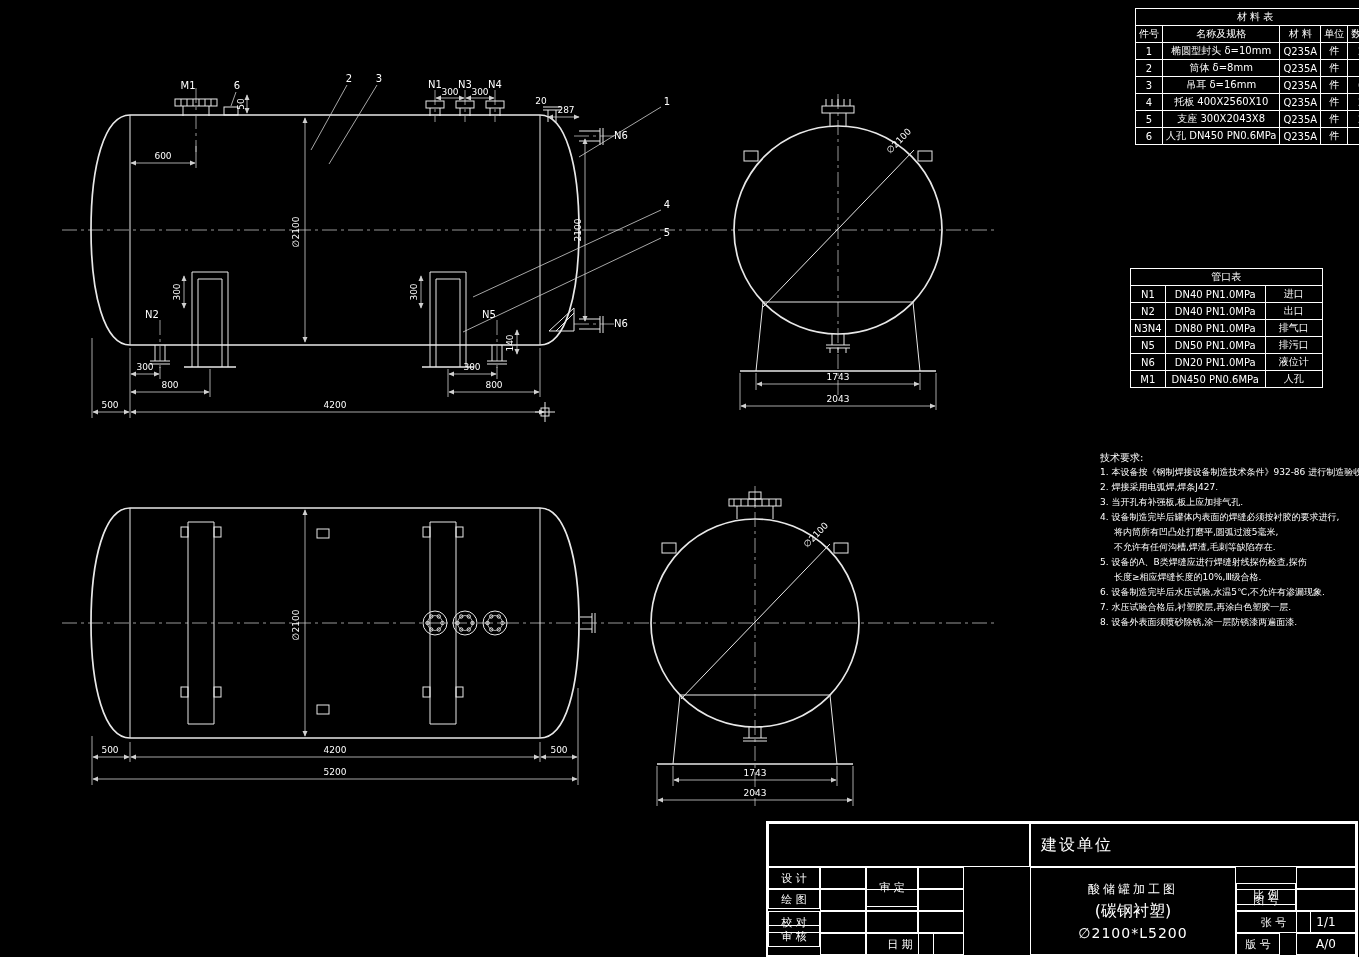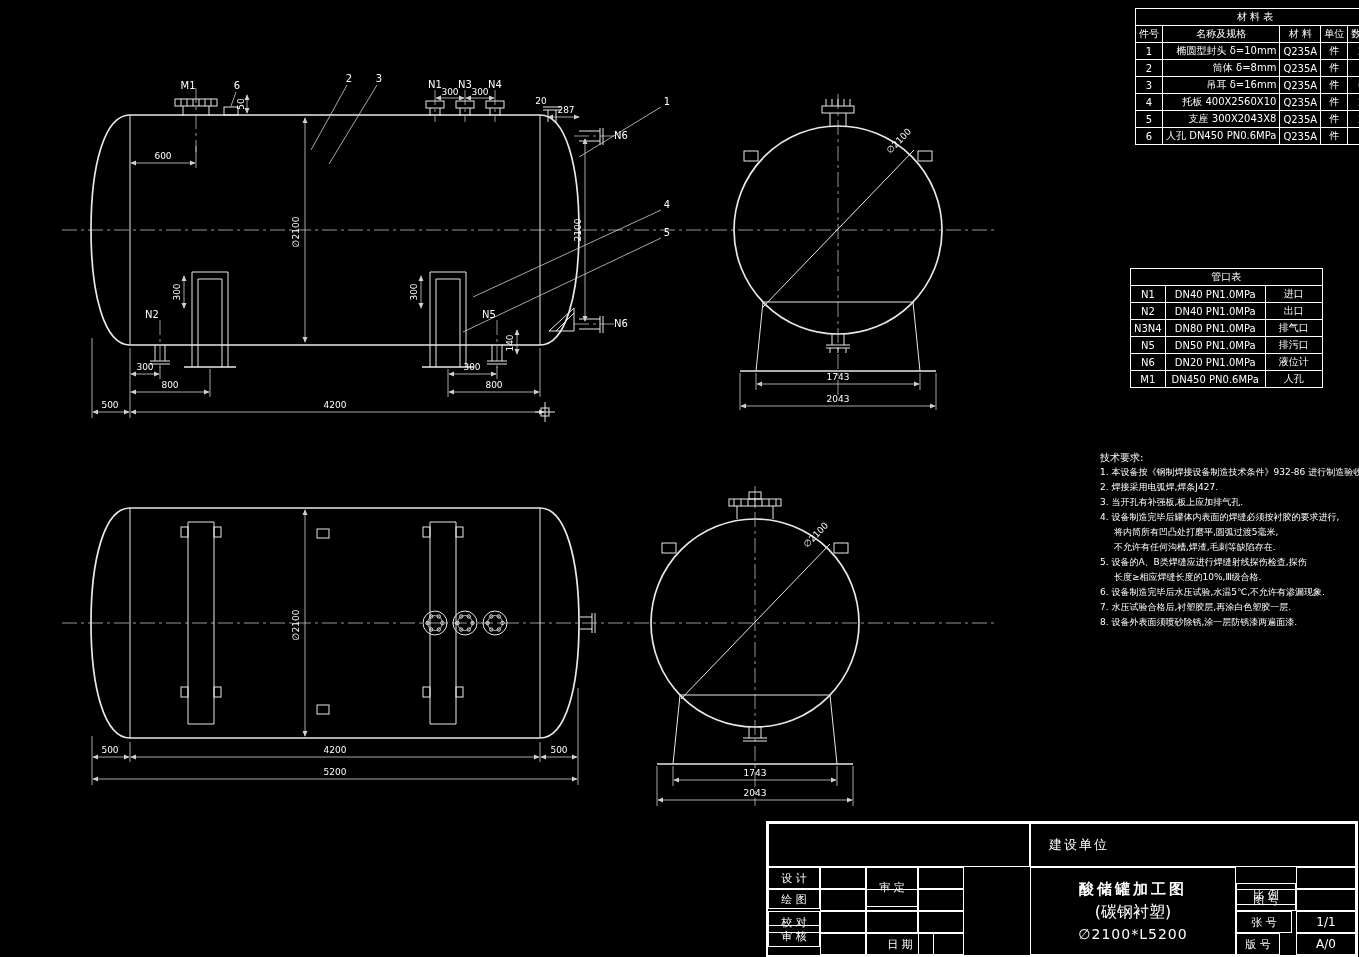--- a/index.html
+++ b/index.html
@@ -14,35 +14,35 @@
   .dm{stroke:#d0d0d0;stroke-width:.8;fill:none;}
   text{fill:#fff;font-family:"DejaVu Sans",sans-serif;}
   .dt{font-size:9px;text-anchor:middle;}
   .tg{font-size:10px;text-anchor:middle;}
 
   
   table.tbl{position:absolute;border-collapse:collapse;color:#fff;text-align:center;}
   .tbl td{border:1px solid #fff;padding:0 3px;height:16px;font-size:10px;white-space:nowrap;}
   .tbl .t-title{height:16px;}
   .mat{left:1135px;top:8px;}
-  .mat td.nm{text-align:right;}
+  .mat td.nm{text-align:center;}
   .noz{left:1130px;top:268px;}
 
   
   .notes{position:absolute;left:1100px;top:450px;font-size:9px;line-height:15px;white-space:nowrap;}
   .notes .nt-title{font-size:10px;}
   .notes .indent{padding-left:14px;}
 
   
   .tb{position:absolute;left:766px;top:821px;width:588px;height:132px;border:2px solid #fff;}
   .tb .cell{position:absolute;border:1px solid #fff;box-sizing:border-box;display:flex;
             align-items:center;justify-content:center;font-size:11px;}
-  .tb .owner{justify-content:flex-start;padding-left:18px;font-size:13px;letter-spacing:2px;}
+  .tb .owner{justify-content:flex-start;padding-left:10px;font-size:16px;letter-spacing:2px;}
   .tb .namecell{flex-direction:column;gap:3px;}
-  .tb .n1{font-size:15px;font-weight:bold;letter-spacing:3px;}
+  .tb .n1{font-size:12px;font-weight:normal;letter-spacing:3px;}
   .tb .n2{font-size:16px;}
   .tb .n3{font-size:14px;letter-spacing:1px;}
   .tb .val{font-size:12px;}
 </style>
 </head>
 <body>
 
 <div class="sheet">
 
 <svg width="1359" height="957" viewBox="0 0 1359 957">
@@ -532,19 +532,19 @@
   <div class="cell namecell" style="left:262px;top:44px;width:206px;height:88px">
     <div class="n1">酸储罐加工图</div>
     <div class="n2">(碳钢衬塑)</div>
     <div class="n3">∅2100*L5200</div>
   </div>
 
   <div class="cell" style="left:468px;top:60px;width:60px;height:22px">比 例</div>
   <div class="cell" style="left:528px;top:44px;width:60px;height:22px"></div>
   <div class="cell" style="left:468px;top:66px;width:60px;height:22px">图 号</div>
   <div class="cell" style="left:528px;top:66px;width:60px;height:22px"></div>
-  <div class="cell" style="left:468px;top:88px;width:56px;height:22px">张 号</div>
+  <div class="cell" style="left:468px;top:88px;width:75px;height:22px">张 号</div>
   <div class="cell val" style="left:528px;top:88px;width:60px;height:22px">1/1</div>
   <div class="cell" style="left:468px;top:110px;width:44px;height:22px">版 号</div>
   <div class="cell val" style="left:528px;top:110px;width:60px;height:22px">A/0</div>
 </div>
 
 </div>
 
 </body></html>

